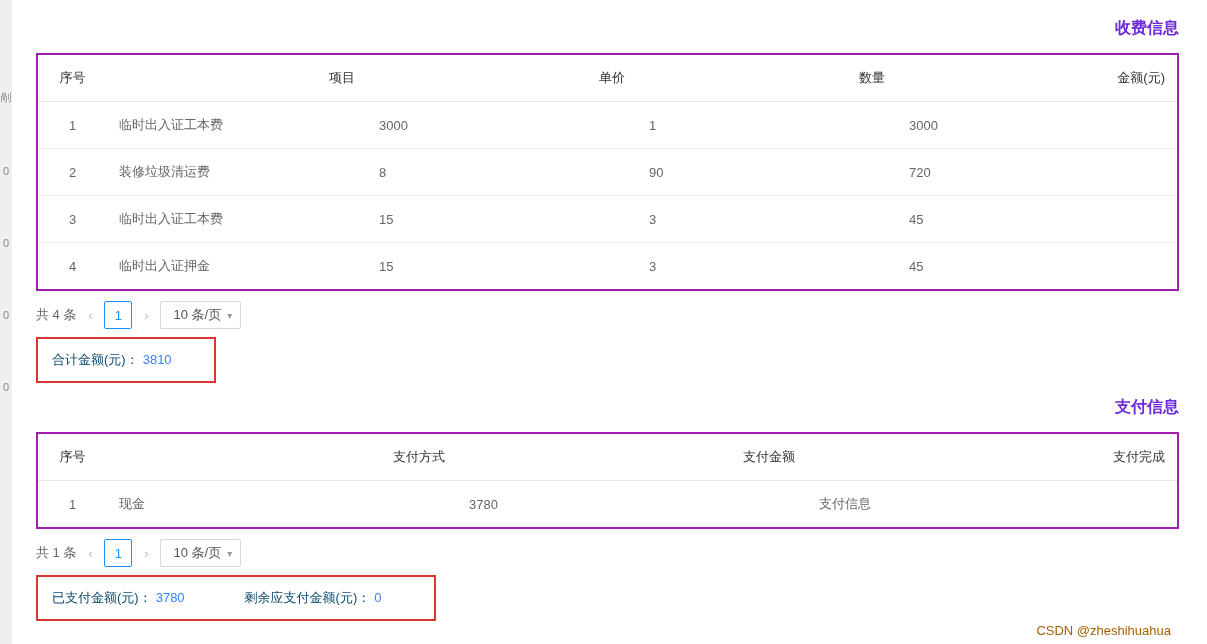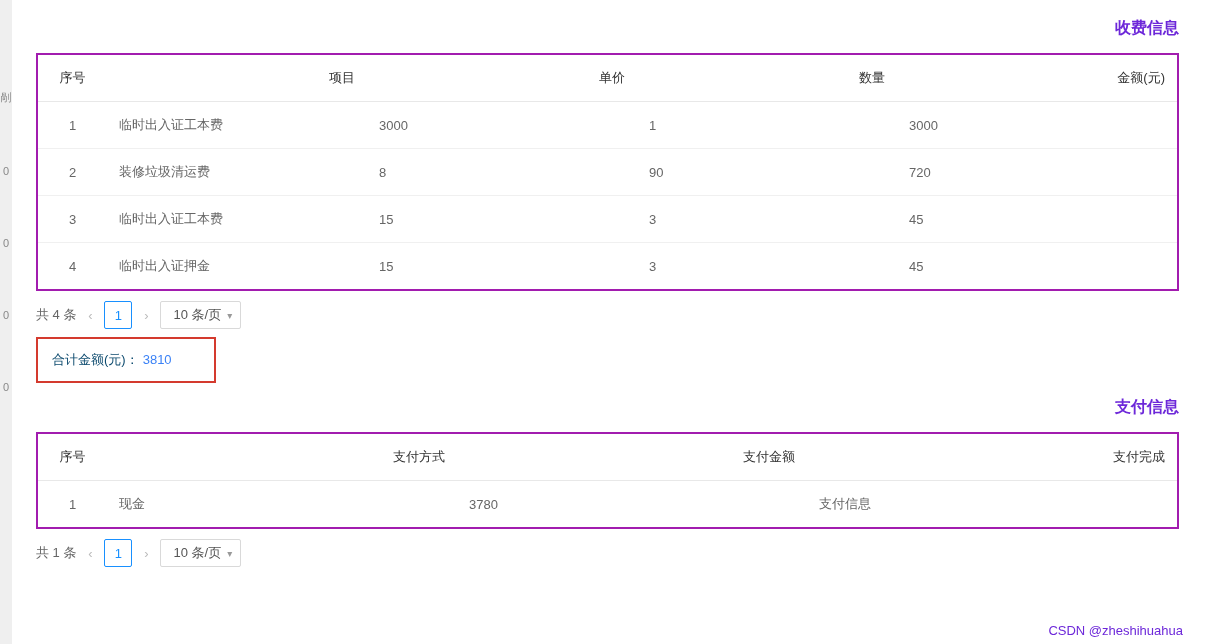--- a/index.html
+++ b/index.html
@@ -111,24 +111,24 @@
     display: flex;
     gap: 60px;
     font-size: 13px;
   }
   .redbox .label { color: #0c4a6e; }
   .redbox .val { color: #3b82f6; margin-left: 4px; }
   .redbox-small { width: 180px; }
   .redbox-wide { width: 400px; margin-bottom: 0; }
   .watermark {
     position: absolute;
-    right: 24px;
+    right: 36px;
     bottom: 6px;
     font-size: 13px;
-    color: #6d28d9;
+    color: #a16207;
     font-family: Arial, sans-serif;
   }
 </style>
 </head>
 <body>
 
 <div class="page">
   <div class="left-strip">
     <span>剮</span>
     <span>0</span>
@@ -233,17 +233,25 @@
       <span class="pg-num">1</span>
       <span class="pg-btn">
         <span>›</span>
       </span>
       <span class="pg-select">
         <span>10 条/页</span>
         <span class="chev">▾</span>
       </span>
     </div>
 
+    <div class="redbox redbox-wide">
+      <span>
+        <span class="label">已支付金额(元)：</span><span class="val">3780</span>
+      </span>
+      <span>
+        <span class="label">剩余应支付金额(元)：</span><span class="val">0</span>
+      </span>
+    </div>
 
   </div>
 
   <div class="watermark">CSDN @zheshihuahua</div>
 </div>
 
 </body></html>

